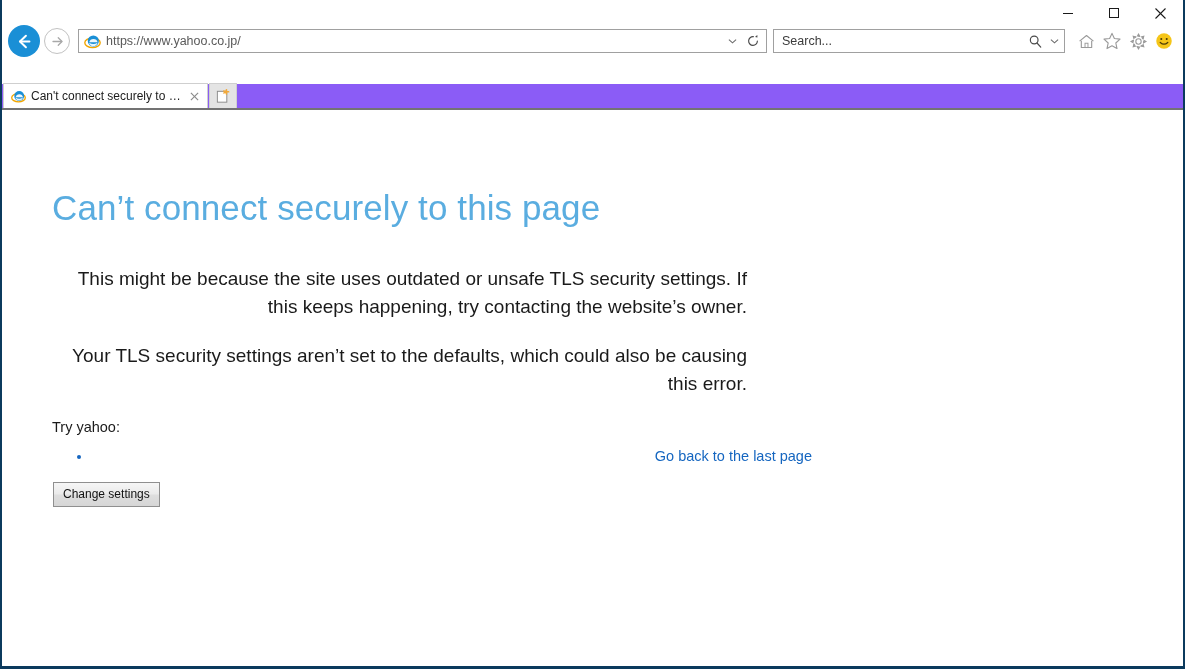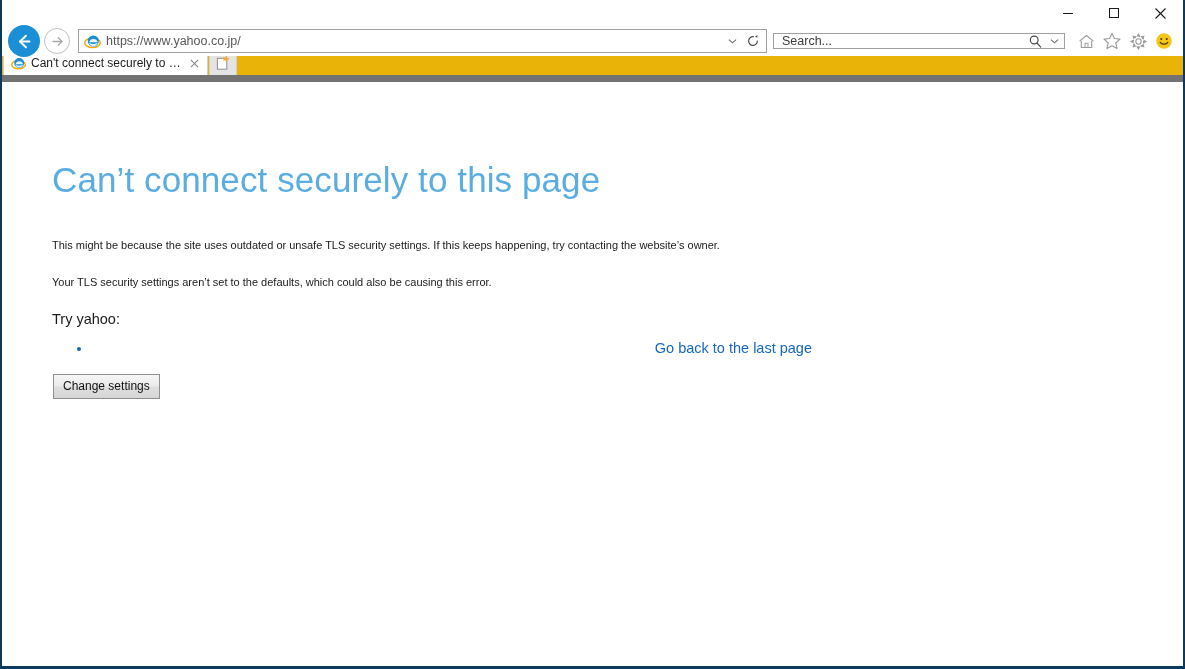--- a/index.html
+++ b/index.html
@@ -130,21 +130,21 @@
     flex: 0 0 auto;
     width: 22px;
     display: flex;
     align-items: center;
     justify-content: center;
     margin-right: 2px;
   }
 
   .searchbox {
     flex: 0 0 292px;
-    height: 16px;
+    height: 24px;
     margin-left: 6px;
     border: 1px solid #a0a0a0;
     background: #ffffff;
     display: flex;
     align-items: center;
     box-sizing: border-box;
   }
   .search-input {
     flex: 1 1 auto;
     border: none;
@@ -185,25 +185,26 @@
     height: 26px;
     display: flex;
     align-items: center;
     justify-content: center;
   }
 
   
   .tabstrip {
     flex: 0 0 26px;
     height: 26px;
-    background: #eab308;
-    border-bottom: 7px solid #737373;
+    background: #8b5cf6;
+    border-bottom: 2px solid #737373;
     display: flex;
     align-items: flex-end;
     box-sizing: border-box;
+    margin-top: 28px;
   }
   .tab {
     height: 25px;
     background: #ffffff;
     border: 1px solid #cfcfcf;
     border-bottom: none;
     box-sizing: border-box;
     display: flex;
     align-items: center;
     padding: 0 4px 0 6px;
@@ -264,25 +265,26 @@
   }
   .err-title {
     font-size: 35px;
     font-weight: normal;
     color: #5aade0;
     margin: 0 0 37px 0;
     line-height: 1.1;
     letter-spacing: 0.1px;
   }
   .err-para {
-    font-size: 11px;
+    font-size: 19px;
     color: #1a1a1a;
     line-height: 1.48;
     margin: 0 0 21px 0;
     max-width: 695px;
+    text-align: right;
   }
   .err-trythis {
     font-size: 14.5px;
     color: #1a1a1a;
     margin: 0 0 10px 0;
   }
   .err-list {
     margin: 0 0 14px 0;
     padding-left: 40px;
     list-style: disc;

